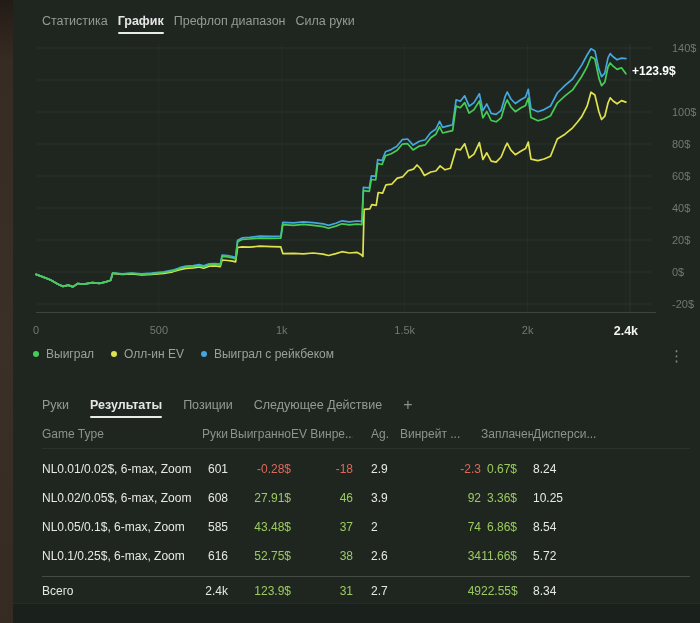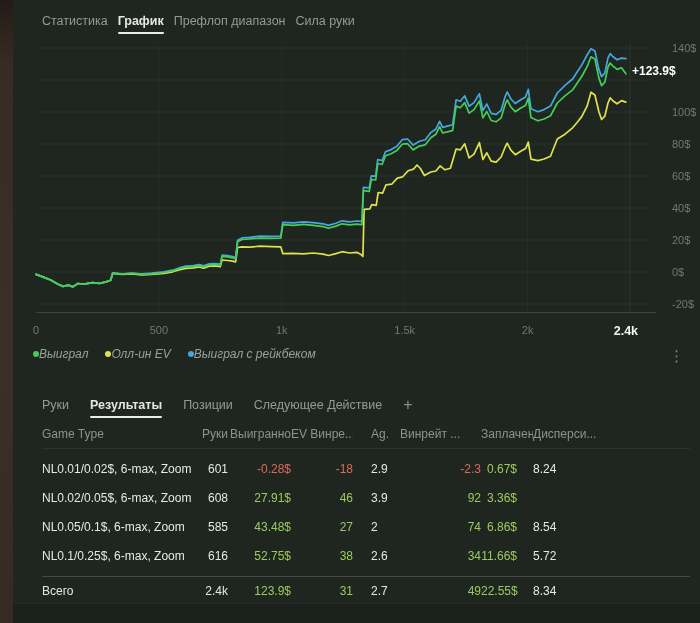--- a/index.html
+++ b/index.html
@@ -15,21 +15,21 @@
   .tab.active::after{content:"";position:absolute;left:0;right:0;bottom:0;height:2px;background:#e9ebe9;border-radius:1px;}
   .plus-tab{color:#8a918a;font-size:16px;padding:8px 0 4px;cursor:pointer;}
   
   .chart-area{position:absolute;left:0;top:0;width:700px;height:386px;}
   #chart-svg{position:absolute;left:0;top:0;}
   .ytick{position:absolute;left:672px;color:#717871;font-size:11px;white-space:nowrap;}
   .xtick{position:absolute;top:324px;transform:translateX(-50%);color:#717871;font-size:11px;}
   .xtick.bold{color:#f2f4f2;font-weight:bold;font-size:12.5px;}
   .end-label{position:absolute;left:632px;top:64px;color:#ffffff;font-weight:bold;font-size:12px;white-space:nowrap;}
   .legend{position:absolute;left:33px;top:347px;display:flex;gap:17px;align-items:center;}
-  .legend-item{display:flex;align-items:center;color:#9aa19a;font-size:12px;white-space:nowrap;font-style:italic;}
+  .legend-item{display:flex;gap:7px;align-items:center;color:#9aa19a;font-size:12px;white-space:nowrap;}
   .dot{width:6px;height:6px;border-radius:50%;background:#888;flex:0 0 auto;}
   .kebab{position:absolute;left:663px;top:345px;color:#848b84;font-size:15px;line-height:18px;cursor:pointer;padding:2px 6px;}
   
   .results-table{position:absolute;left:42px;top:420px;width:648px;font-size:12px;color:#e6e8e5;}
   .trow{display:grid;grid-template-columns:158px 28px 63px 62px 44px 84px 52px 1fr;align-items:center;height:29px;}
   .thead-row{height:28px;color:#8c938c;border-bottom:1px solid rgba(255,255,255,0.06);}
   #table-body{padding-top:5px;}
   .total-row{margin-top:6px;border-top:1px solid #434b43;height:28px;}
   .cell{overflow:hidden;white-space:nowrap;}
   .c2,.c3,.c4,.c6{text-align:right;}
@@ -139,26 +139,27 @@
           <div class="cell c8">8.24</div>
         </div>
         <div class="trow">
           <div class="cell c1">NL0.02/0.05$, 6-max, Zoom</div>
           <div class="cell c2">608</div>
           <div class="cell c3 pos">27.91$</div>
           <div class="cell c4 pos">46</div>
           <div class="cell c5">3.9</div>
           <div class="cell c6 pos">92</div>
           <div class="cell c7 pos">3.36$</div>
+          <div class="cell c8">10.25</div>
         </div>
         <div class="trow">
           <div class="cell c1">NL0.05/0.1$, 6-max, Zoom</div>
           <div class="cell c2">585</div>
           <div class="cell c3 pos">43.48$</div>
-          <div class="cell c4 pos">27</div>
+          <div class="cell c4 pos">37</div>
           <div class="cell c5">2</div>
           <div class="cell c6 pos">74</div>
           <div class="cell c7 pos">6.86$</div>
           <div class="cell c8">8.54</div>
         </div>
         <div class="trow">
           <div class="cell c1">NL0.1/0.25$, 6-max, Zoom</div>
           <div class="cell c2">616</div>
           <div class="cell c3 pos">52.75$</div>
           <div class="cell c4 pos">38</div>

